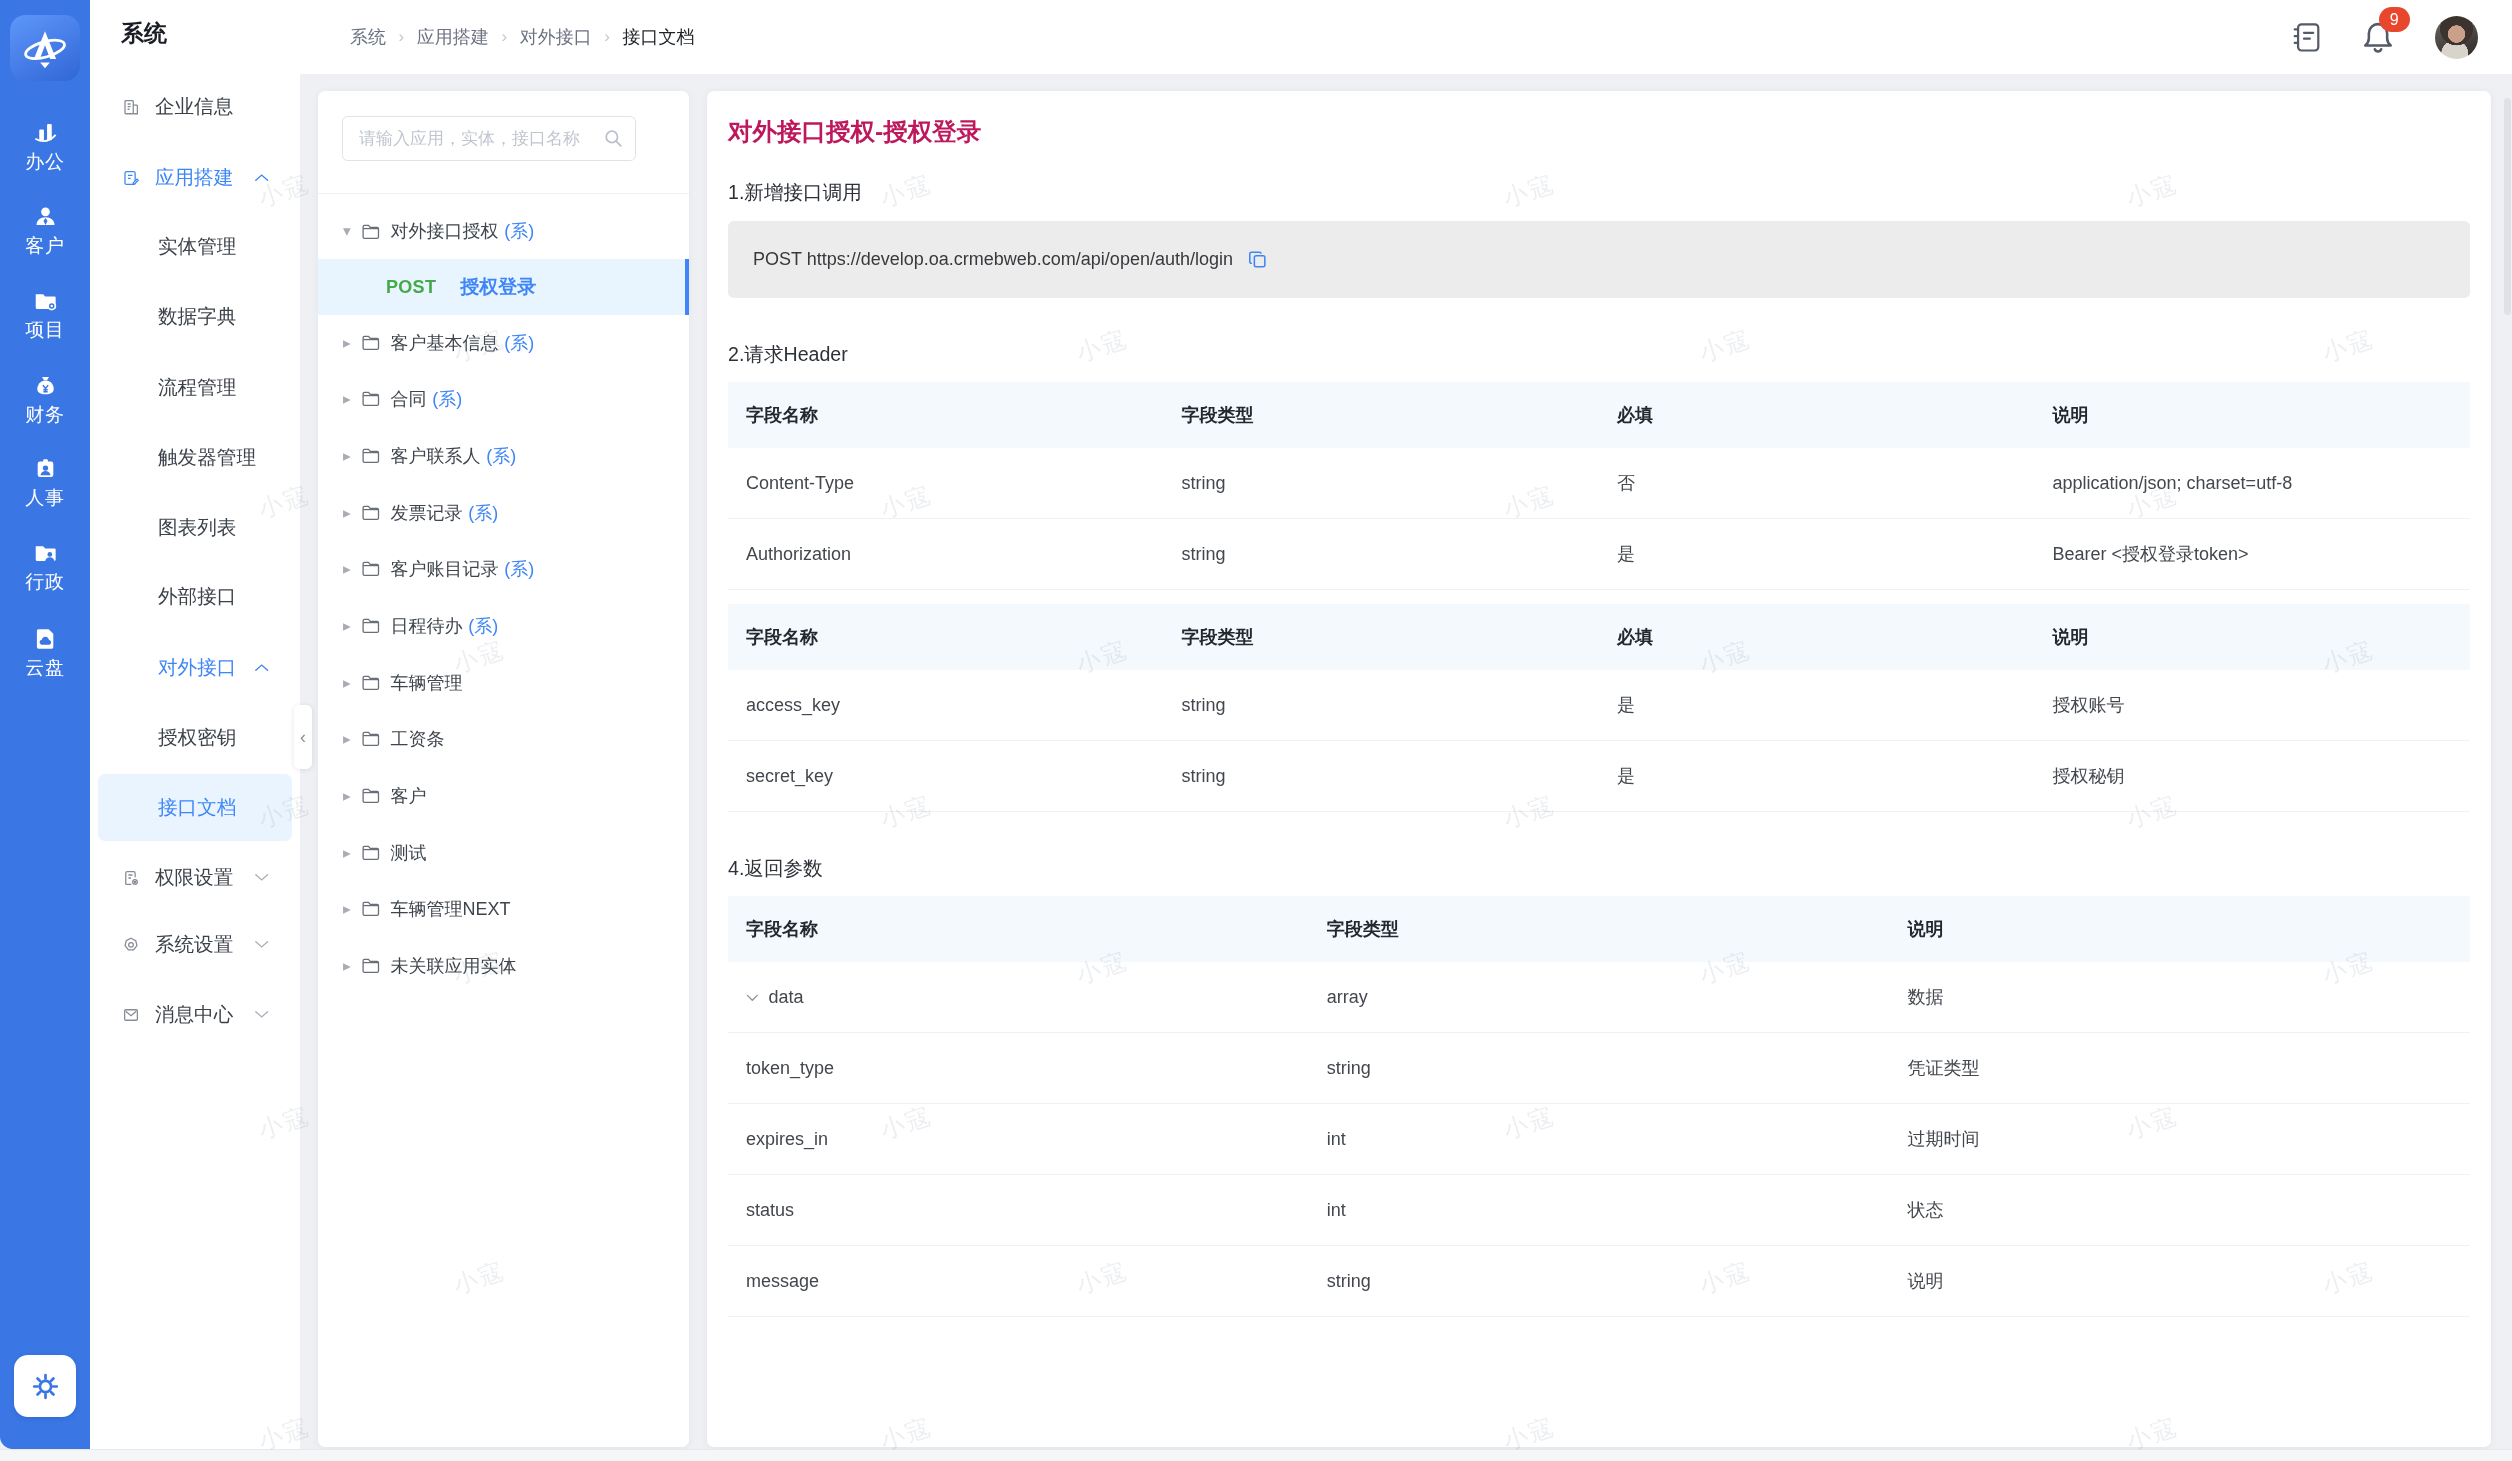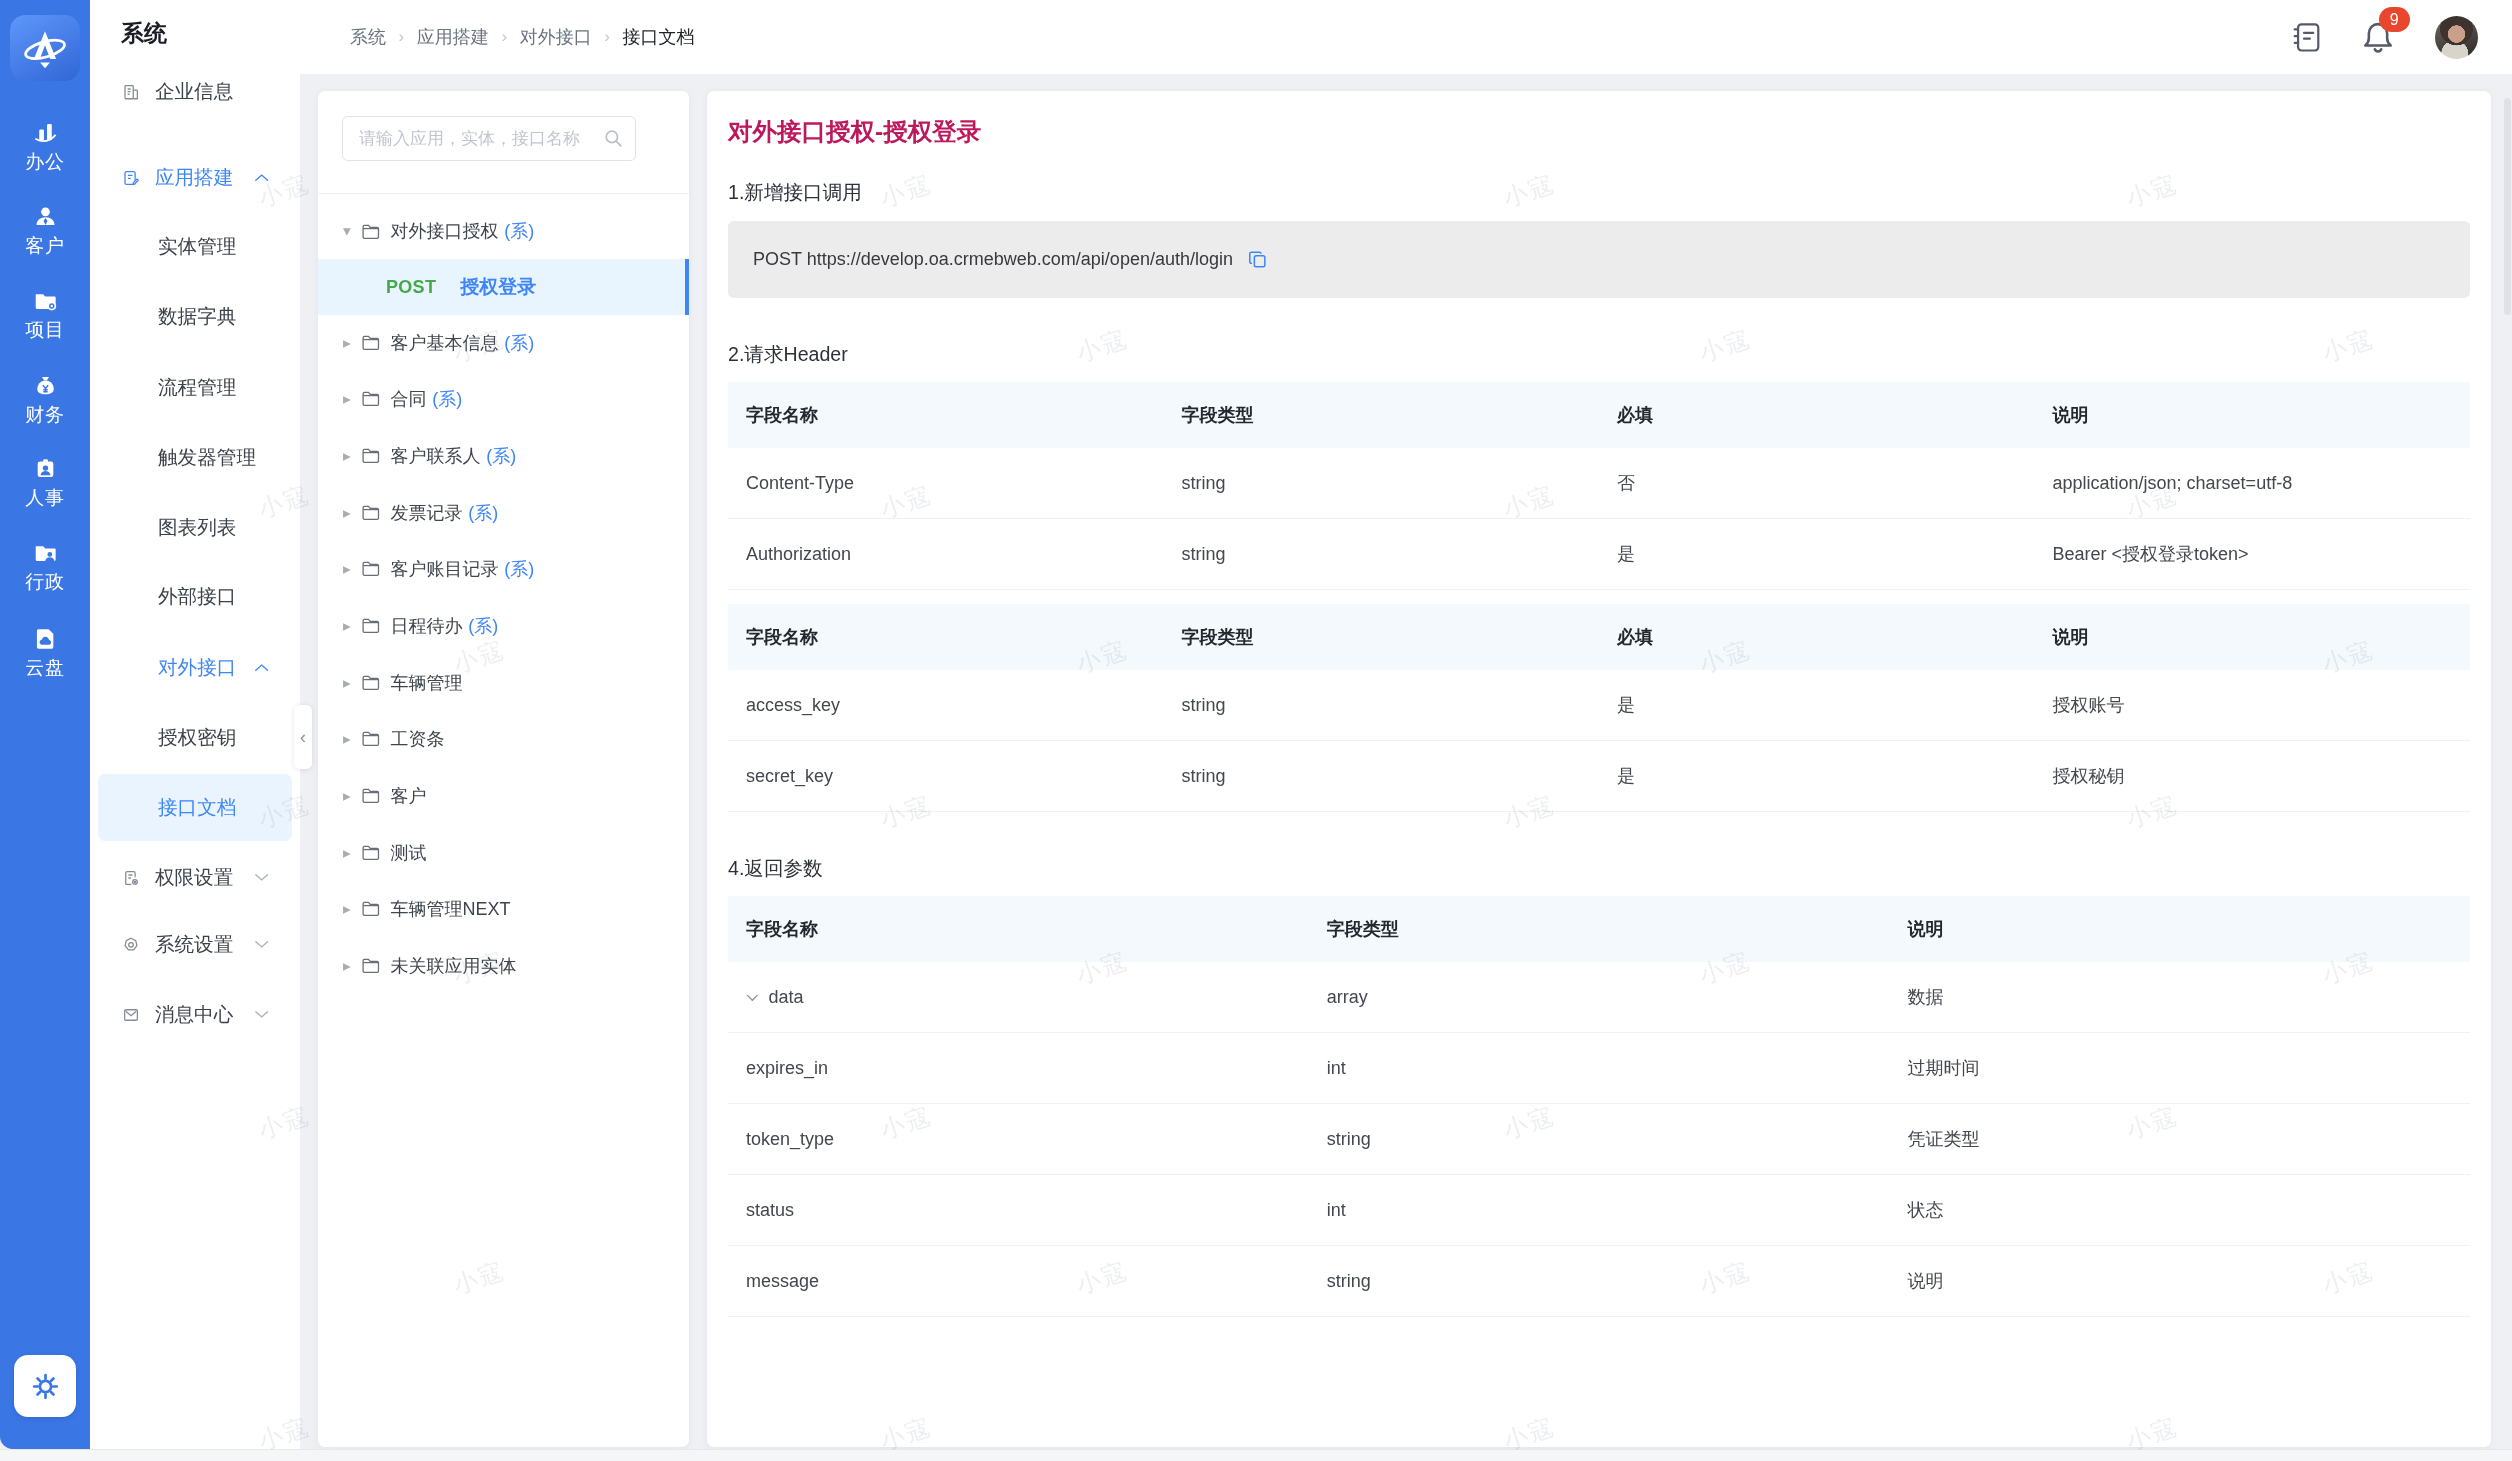--- a/index.html
+++ b/index.html
@@ -166,21 +166,21 @@
         <circle cx="16" cy="16" r="6.2"></circle>
         <path d="M16 3.5v4 M16 24.5v4 M3.5 16h4 M24.5 16h4 M7.2 7.2l2.8 2.8 M22 22l2.8 2.8 M24.8 7.2L22 10 M10 22l-2.8 2.8"></path>
       </g>
     </svg>
   </div>
 </div>
 
 <div class="sidebar">
   <div class="sb-title">系统</div>
 
-  <div class="sb-row" style="top:58px">
+  <div class="sb-row" style="top:73px">
     <svg class="sico" width="18" height="18" viewBox="0 0 24 24">
       <g fill="none" stroke="#868c96" stroke-width="1.7">
         <rect x="4" y="3.5" width="11" height="17.5" rx="1"></rect>
         <path d="M7.5 8h4 M7.5 11.5h4 M7.5 15h2.5"></path>
         <path d="M15 9.5h4.5a1 1 0 0 1 1 1V21H15"></path>
       </g>
     </svg>
     <span class="slabel">企业信息</span>
   </div>
 
@@ -586,28 +586,28 @@
           <span class="cell-caret">
             <svg width="12.6" height="7.7" viewBox="0 0 18 11">
                 <path d="M2 2l7 7 7-7" stroke="#8a9099" stroke-width="1.8" fill="none" stroke-linecap="round"></path>
               </svg>
           </span><span>data</span>
         </td>
         <td>array</td>
         <td>数据</td>
       </tr>
       <tr>
+        <td class="indent">token_type</td>
+        <td>string</td>
+        <td>凭证类型</td>
+      </tr>
+      <tr>
         <td class="indent">expires_in</td>
         <td>int</td>
         <td>过期时间</td>
-      </tr>
-      <tr>
-        <td class="indent">token_type</td>
-        <td>string</td>
-        <td>凭证类型</td>
       </tr>
       <tr>
         <td>status</td>
         <td>int</td>
         <td>状态</td>
       </tr>
       <tr>
         <td>message</td>
         <td>string</td>
         <td>说明</td>

